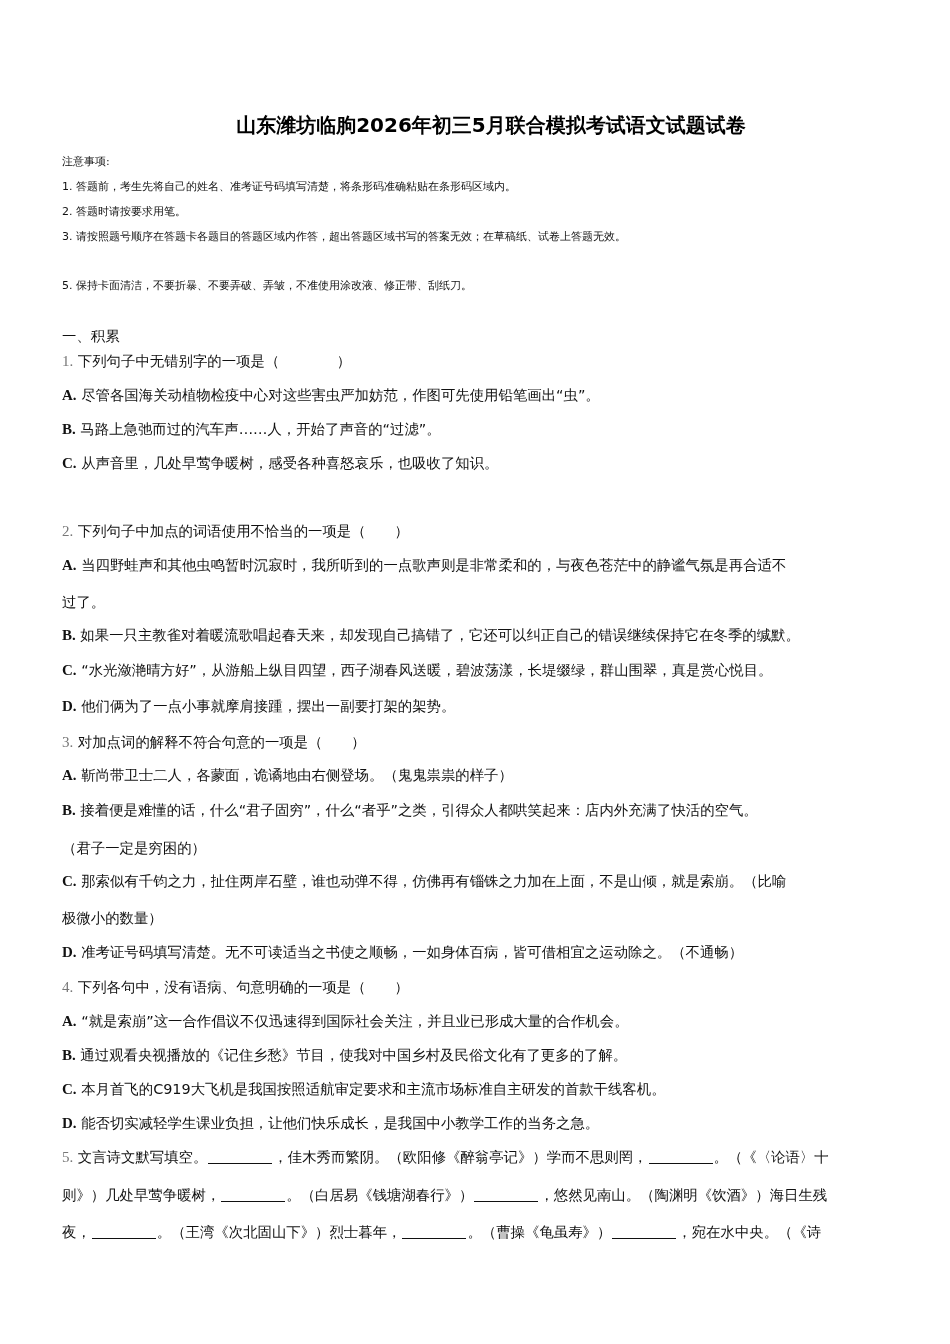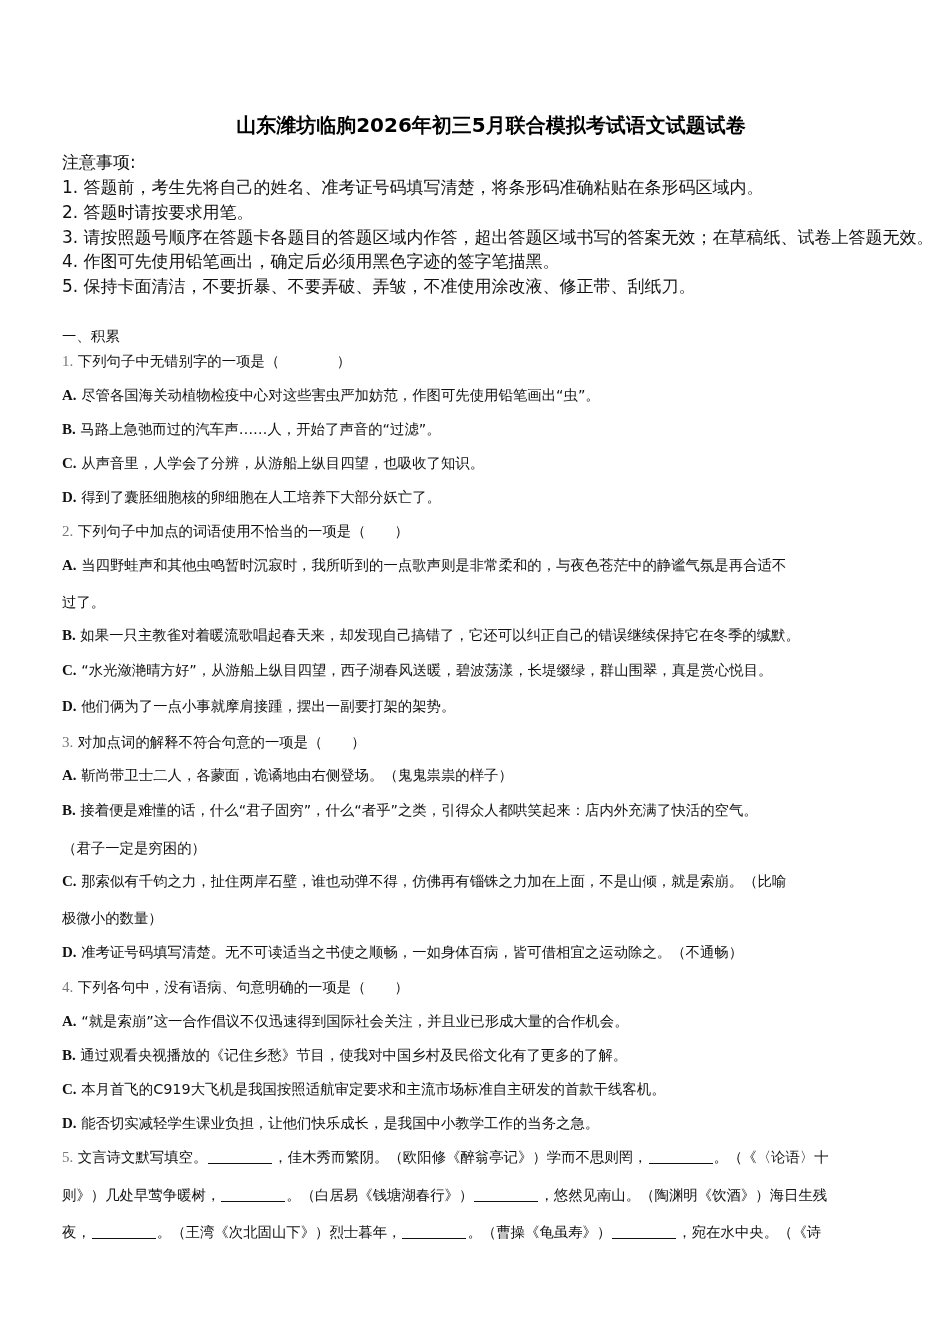--- a/index.html
+++ b/index.html
@@ -3,60 +3,55 @@
   <meta charset="utf-8">
   <style>
     html, body { margin: 0; padding: 0; background: #ffffff; }
     body { width: 950px; height: 1344px; position: relative; overflow: hidden;
            font-family: "DejaVu Sans", "Liberation Sans", sans-serif; color: #111; }
     .page { position: absolute; left: 0; top: 0; width: 950px; height: 1344px; background: #fff; margin-left: 16px; }
     .title { position: absolute; left: 0; width: 950px; top: 112px; text-align: center;
              font-size: 20px; font-weight: bold; letter-spacing: 0px; color: #000; }
     .line { position: absolute; left: 46px; white-space: nowrap; font-size: 14.4px; color: #111;
             line-height: 20px; }
-    .notice { font-size: 17px; }
+    .notice { font-size: 11px; }
     .qnum { color: #777; font-family: "Liberation Serif", "DejaVu Serif", serif; font-size: 15px; }
     .opt { font-weight: bold; font-family: "Liberation Serif", "DejaVu Serif", serif; font-size: 15px; }
     .blank { display: inline-block; width: 64px; border-bottom: 1px solid #111; height: 14px; vertical-align: -2px; margin: 0 1px; }
   </style>
 </head>
 <body>
 
 <div class="page">
 
   <div class="title">山东潍坊临朐2026年初三5月联合模拟考试语文试题试卷</div>
 
   <div class="line notice" style="top:152px">注意事项:</div>
   <div class="line notice" style="top:177px">1. 答题前，考生先将自己的姓名、准考证号码填写清楚，将条形码准确粘贴在条形码区域内。</div>
   <div class="line notice" style="top:202px">2. 答题时请按要求用笔。</div>
   <div class="line notice" style="top:227px">3. 请按照题号顺序在答题卡各题目的答题区域内作答，超出答题区域书写的答案无效；在草稿纸、试卷上答题无效。</div>
-  <div class="line notice" style="top:251px">4. 作图可先使用铅笔画出，确定后必须用黑色字迹的签字笔描黑。</div>
   <div class="line notice" style="top:276px">5. 保持卡面清洁，不要折暴、不要弄破、弄皱，不准使用涂改液、修正带、刮纸刀。</div>
 
   <div class="line" style="top:326px">一、积累</div>
 
   <div class="line" style="top:351px">
     <span class="qnum">1.</span>
     <span>下列句子中无错别字的一项是（　　　　）</span>
   </div>
   <div class="line" style="top:385px">
     <span class="opt">A.</span>
     <span>尽管各国海关动植物检疫中心对这些害虫严加妨范，作图可先使用铅笔画出“虫”。</span>
   </div>
   <div class="line" style="top:419px">
     <span class="opt">B.</span>
     <span>马路上急弛而过的汽车声……人，开始了声音的“过滤”。</span>
   </div>
   <div class="line" style="top:453px">
     <span class="opt">C.</span>
-    <span>从声音里，人学会了分辨，从游船上纵目四望，也吸收了知识。</span>
-  </div>
-  <div class="line" style="top:487px">
-    <span class="opt">D.</span>
-    <span>得到了囊胚细胞核的卵细胞在人工培养下大部分妖亡了。</span>
+    <span>从声音里，几处早莺争暖树，感受各种喜怒哀乐，也吸收了知识。</span>
   </div>
 
   <div class="line" style="top:521px">
     <span class="qnum">2.</span>
     <span>下列句子中加点的词语使用不恰当的一项是（　　）</span>
   </div>
   <div class="line" style="top:555px">
     <span class="opt">A.</span>
     <span>当四野蛙声和其他虫鸣暂时沉寂时，我所听到的一点歌声则是非常柔和的，与夜色苍茫中的静谧气氛是再合适不</span>
   </div>

